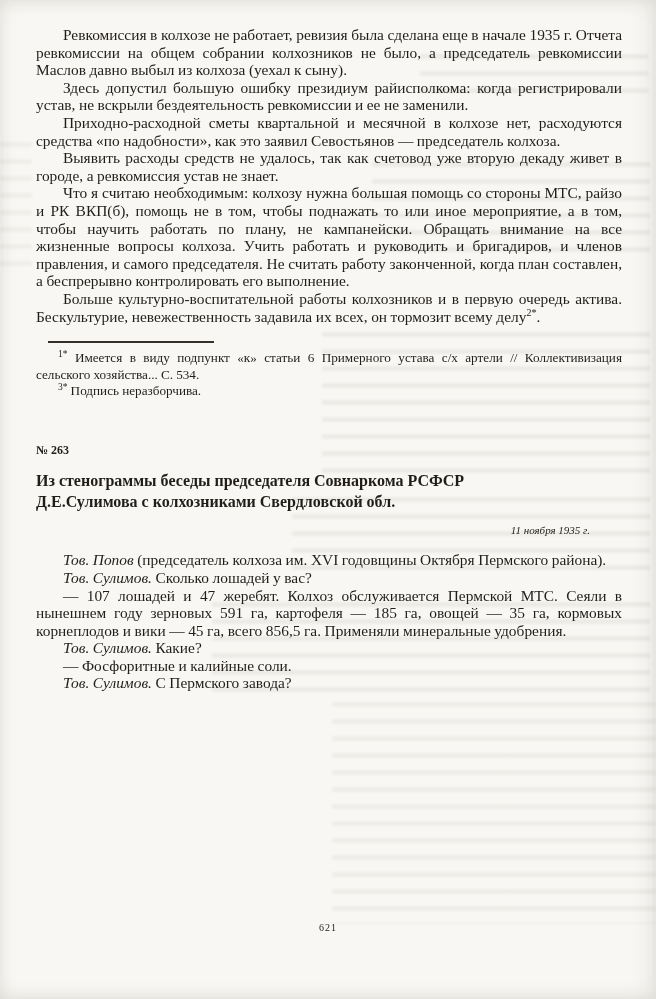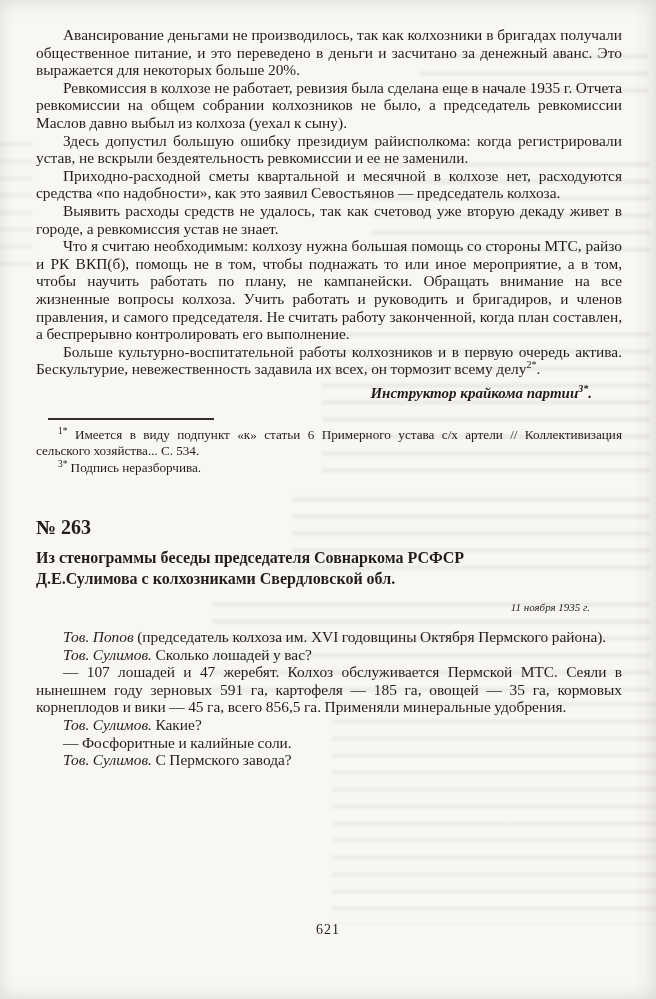--- a/index.html
+++ b/index.html
@@ -48,36 +48,36 @@
   p.footnote{
     margin:0;
     font-size:13.2px;line-height:16.4px;
     text-align:justify;text-indent:22px;
     word-spacing:-0.2px;
   }
   p.footnote sup{font-size:9.5px;line-height:0;}
   .doc263{margin-top:42px;}
   .doc-number{
     margin:0 0 12px 0;
-    font-size:20px;font-weight:bold;line-height:18px;
+    font-size:12px;font-weight:bold;line-height:18px;
   }
   .doc-title{
     margin:0;
     font-size:16px;font-weight:bold;line-height:20.5px;
     text-align:left;
   }
   .doc-date{
     margin:9px 32px 12px 0;
     font-size:11px;line-height:18px;
     text-align:right;font-style:italic;
   }
   .speaker{font-style:italic;}
   .page-number{
     position:absolute;left:0;right:0;top:922px;
-    text-align:center;font-size:14px;letter-spacing:1px;
+    text-align:center;font-size:10px;letter-spacing:1px;
   }
   
   .bleed{
     position:absolute;pointer-events:none;
     background:repeating-linear-gradient(to bottom,
       rgba(112,106,97,0.15) 0 5px, rgba(112,106,97,0) 5px 17px);
     filter:blur(1.3px);
     opacity:.55;
   }
   .b1{left:420px;top:54px;width:228px;height:50px;}
@@ -97,29 +97,27 @@
   <div class="bleed b2"></div>
   <div class="bleed b3"></div>
   <div class="bleed b4"></div>
   <div class="bleed b5"></div>
   <div class="bleed b6"></div>
   <div class="bleed b7"></div>
 
   <div class="content">
 
     <section>
-      <p class="body"><span>Авансирование деньгами не производилось, так как колхозники в бригадах получали общественное питание, и это переведено в деньги и засчитано за денежный аванс. Это выражается для некоторых больше 20%.</span><sup class="fn-ref"></sup><span></span></p>
       <p class="body"><span>Ревкомиссия в колхозе не работает, ревизия была сделана еще в начале 1935 г. Отчета ревкомиссии на общем собрании колхозников не было, а председатель ревкомиссии Маслов давно выбыл из колхоза (уехал к сыну).</span><sup class="fn-ref"></sup><span></span></p>
       <p class="body"><span>Здесь допустил большую ошибку президиум райисполкома: когда регистрировали устав, не вскрыли бездеятельность ревкомиссии и ее не заменили.</span><sup class="fn-ref"></sup><span></span></p>
       <p class="body"><span>Приходно-расходной сметы квартальной и месячной в колхозе нет, расходуются средства «по надобности», как это заявил Севостьянов — председатель колхоза.</span><sup class="fn-ref"></sup><span></span></p>
       <p class="body"><span>Выявить расходы средств не удалось, так как счетовод уже вторую декаду живет в городе, а ревкомиссия устав не знает.</span><sup class="fn-ref"></sup><span></span></p>
       <p class="body"><span>Что я считаю необходимым: колхозу нужна большая помощь со стороны МТС, райзо и РК ВКП(б), помощь не в том, чтобы поднажать то или иное мероприятие, а в том, чтобы научить работать по плану, не кампанейски. Обращать внимание на все жизненные вопросы колхоза. Учить работать и руководить и бригадиров, и членов правления, и самого председателя. Не считать работу законченной, когда план составлен, а беспрерывно контролировать его выполнение.</span><sup class="fn-ref"></sup><span></span></p>
       <p class="body"><span>Больше культурно-воспитательной работы колхозников и в первую очередь актива. Бескультурие, невежественность задавила их всех, он тормозит всему делу</span><sup class="fn-ref">2*</sup><span>.</span></p>
 
-      <p class="signature"><span>Инструктор крайкома партии</span><sup class="fn-ref">3*</sup><span>.</span></p>
 
     </section>
 
     <section>
       <div class="fn-rule"></div>
       <p class="footnote"><sup>1*</sup> <span>Имеется в виду подпункт «к» статьи 6 Примерного устава с/х артели // Коллективизация сельского хозяйства... С. 534.</span></p>
       <p class="footnote"><sup>3*</sup> <span>Подпись неразборчива.</span></p>
     </section>
 
     <section class="doc263">

